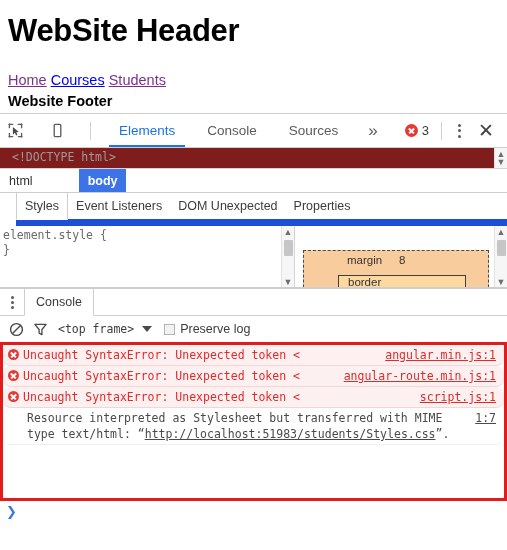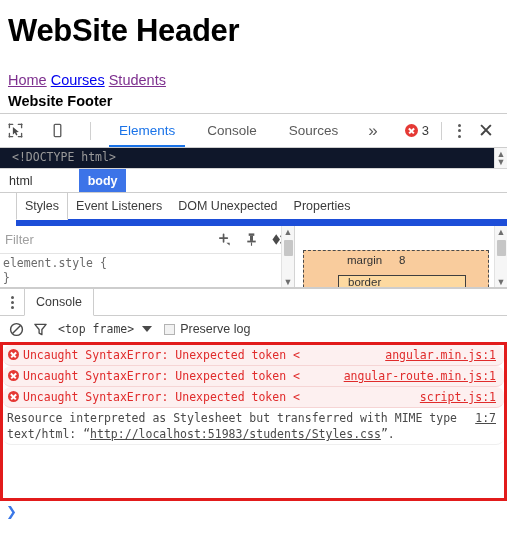--- a/index.html
+++ b/index.html
@@ -169,21 +169,21 @@
     line-height: 19px;
     font-family: "DejaVu Sans", sans-serif;
   }
 
   
   #dom-tree {
     height: 20px;
     position: relative;
     overflow: hidden;
     border-bottom: 1px solid #d4d4d4;
-    background: #0f172a;
+    background: #7f1d1d;
   }
   #doctype-line {
     position: absolute;
     top: 2px;
     left: 12px;
     font-family: "DejaVu Sans Mono", monospace;
     font-size: 11.5px;
     color: #9a9a9a;
   }
   #dom-vscroll {
@@ -481,21 +481,21 @@
     word-break: break-word;
   }
   .msg-src {
     text-align: right;
     padding-right: 8px;
     flex-shrink: 0;
     white-space: nowrap;
   }
   .msg.error .msg-src { color: #e02b2b; text-decoration: underline; cursor: pointer; }
   .msg.warn .msg-src  { color: #4a4a4a; text-decoration: underline; cursor: pointer; }
-  .msg.warn .msg-text { padding-left: 4px; }
+  .msg.warn .msg-text { padding-left: 24px; }
   .inline-link { text-decoration: underline; cursor: pointer; color: inherit; }
 
   
   #console-prompt {
     height: 20px;
     display: flex;
     align-items: center;
     padding-left: 6px;
     background: #ffffff;
   }
@@ -565,43 +565,20 @@
 
   <div id="side-tabs">
     <div class="side-tab active">Styles</div>
     <div class="side-tab">Event Listeners</div>
     <div class="side-tab">DOM Unexpected</div>
     <div class="side-tab">Properties</div>
   </div>
 
   <div id="styles-split">
     <div id="styles-left">
-      <div id="filter-bar">
-        <div id="filter-input">Filter</div>
-        <div class="style-tool">
-          <svg width="15" height="15" viewBox="0 0 16 16">
-            <path d="M7 2.5v8M3 6.5h8" stroke="#5a5a5a" stroke-width="1.8" stroke-linecap="round"></path>
-            <path d="M10 11.5 L13.5 11.5 L13.5 14.5 Z" fill="#5a5a5a"></path>
-          </svg>
-        </div>
-        <div class="style-tool">
-          <svg width="15" height="15" viewBox="0 0 16 16">
-            <rect x="5" y="1.5" width="6" height="2.6" fill="#5a5a5a"></rect>
-            <rect x="6.4" y="4.1" width="3.2" height="5.4" fill="#5a5a5a"></rect>
-            <rect x="3.5" y="9.2" width="9" height="1.9" fill="#5a5a5a"></rect>
-            <rect x="7.4" y="11.1" width="1.2" height="3.6" fill="#5a5a5a"></rect>
-          </svg>
-        </div>
-        <div class="style-tool">
-          <svg width="17" height="15" viewBox="0 0 18 16">
-            <path d="M5.5 2.5 L9.5 8 L5.5 13.5 L1.5 8 Z" fill="#4a4a4a"></path>
-            <path d="M11 2.8 L15 8 L11 13.2 L9.6 11.4 L12.2 8 L9.6 4.6 Z" fill="#4a4a4a"></path>
-          </svg>
-        </div>
-      </div>
       <div id="style-rules">
         <div>element.style {</div>
         <div>}</div>
       </div>
       <div class="pane-vscroll">
         <div class="up">▲</div>
         <div class="thumb"></div>
         <div class="down">▼</div>
       </div>
     </div>

